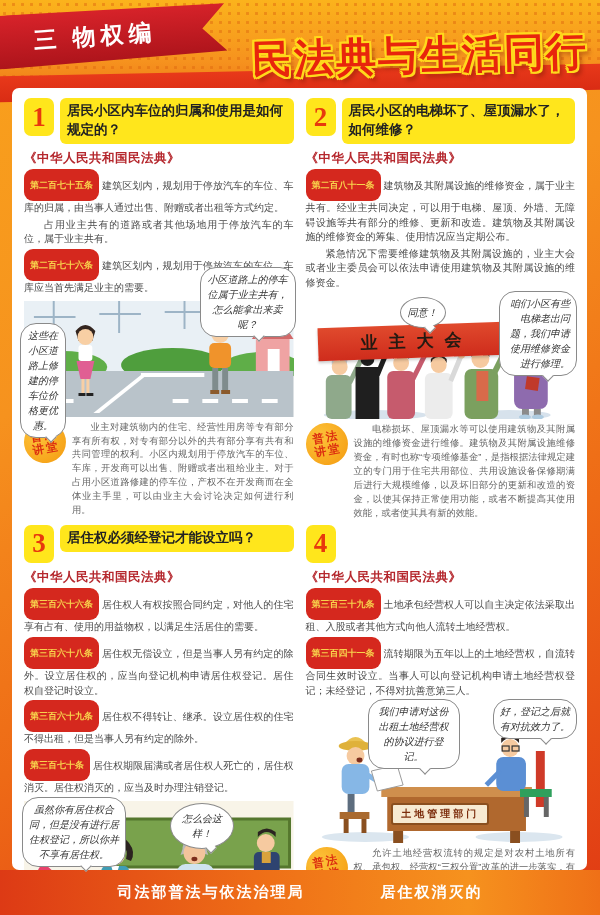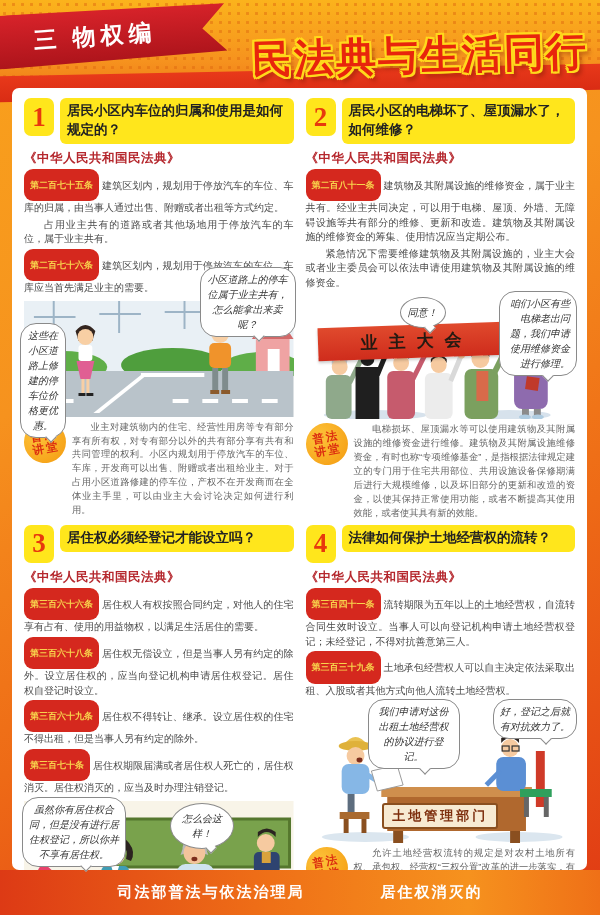--- a/index.html
+++ b/index.html
@@ -63,21 +63,21 @@
     font-style:italic; z-index:3; }
   .bubble::after { content:""; position:absolute; bottom:-4.5px; left:58%; width:7px;
     height:7px; background:#fff; border-right:1px solid #8a8a8a;
     border-bottom:1px solid #8a8a8a; transform:rotate(45deg); }
   .bubble.round { border-radius:50%; padding:7px 5px; }
 
   .banner { position:absolute; z-index:2; background:linear-gradient(180deg,#e04a2d,#cf2c1c);
     color:#241a12; font-weight:900; font-size:17px; letter-spacing:11px; text-align:center;
     padding:5px 0 5px 11px; transform:rotate(-2deg); box-shadow:0 2px 3px rgba(0,0,0,.2); }
   .desk-label { position:absolute; z-index:2; background:#f7ead2; border:2px solid #8a4f1f;
-    border-radius:3px; color:#7c2d0c; font-weight:700; font-size:13px; letter-spacing:3px;
+    border-radius:3px; color:#7c2d0c; font-weight:700; font-size:10px; letter-spacing:3px;
     padding:2px 8px; font-family:"Liberation Serif","DejaVu Serif",serif; white-space:nowrap; }
 
   .lecture { display:flex; gap:6px; align-items:flex-start; margin-top:2px; }
   .lecture-badge { flex:0 0 42px; height:42px; border-radius:50%;
     background:radial-gradient(circle at 35% 30%,#fdc33a,#f49a0f);
     display:flex; flex-direction:column; align-items:center; justify-content:center;
     color:#dc2f10; font-weight:900; font-size:11.5px; line-height:1.15;
     transform:rotate(-10deg); letter-spacing:2px;
     font-family:"Liberation Serif","DejaVu Serif",serif; }
   .lecture-text { font-size:9.3px; line-height:1.5; color:#666; text-align:justify;
@@ -272,25 +272,24 @@
           <span>普法</span>
           <span>讲堂</span>
         </div>
         <p class="lecture-text">登记是居住权设立的必经程序。现实中，为了切实保障居住权人生活和居住的需要，应当及时办理居住权登记。同时，如果他人恶意通过欺骗、胁迫等方式获得居住权，房屋的实际权利人也可以通过主张该居住权没有经过登记而不具有法律效力，来维护自己的权利。</p>
       </div>
     </section>
 
     <section class="sec">
       <div class="sec-head">
         <div class="sec-num">4</div>
-        <h2 class="sec-q">法律如何保护土地经营权的流转？</h2>
       </div>
       <div class="law-title">《中华人民共和国民法典》</div>
+      <p class="article"><span class="tag">第三百三十九条</span><span>土地承包经营权人可以自主决定依法采取出租、入股或者其他方式向他人流转土地经营权。</span></p>
       <p class="article"><span class="tag">第三百四十一条</span><span>流转期限为五年以上的土地经营权，自流转合同生效时设立。当事人可以向登记机构申请土地经营权登记；未经登记，不得对抗善意第三人。</span></p>
-      <p class="article"><span class="tag">第三百三十九条</span><span>土地承包经营权人可以自主决定依法采取出租、入股或者其他方式向他人流转土地经营权。</span></p>
 
       <div class="illus" style="height:140px;">
         <svg viewBox="0 0 272 140" preserveAspectRatio="none">
           <rect width="272" height="140" fill="#ffffff"></rect>
           <ellipse cx="60" cy="134" rx="44" ry="5" fill="#dbe6ef"></ellipse>
           <ellipse cx="215" cy="134" rx="44" ry="5" fill="#dbe6ef"></ellipse>
           <rect x="76" y="84" width="152" height="10" fill="#cf8f4d"></rect>
           <rect x="82" y="94" width="140" height="34" fill="#b0682e"></rect>
           <rect x="88" y="128" width="10" height="12" fill="#8a4f1f"></rect>
             <rect x="206" y="128" width="10" height="12" fill="#8a4f1f"></rect>

